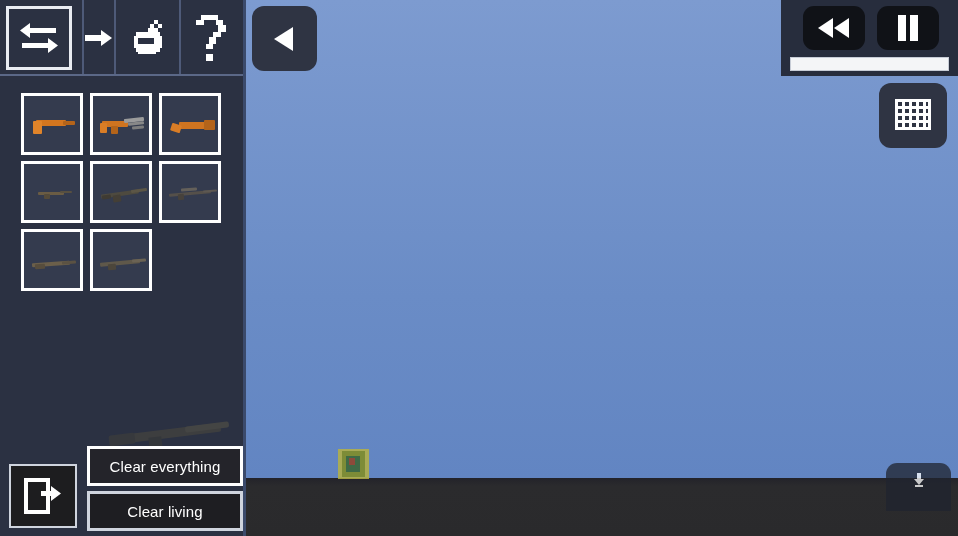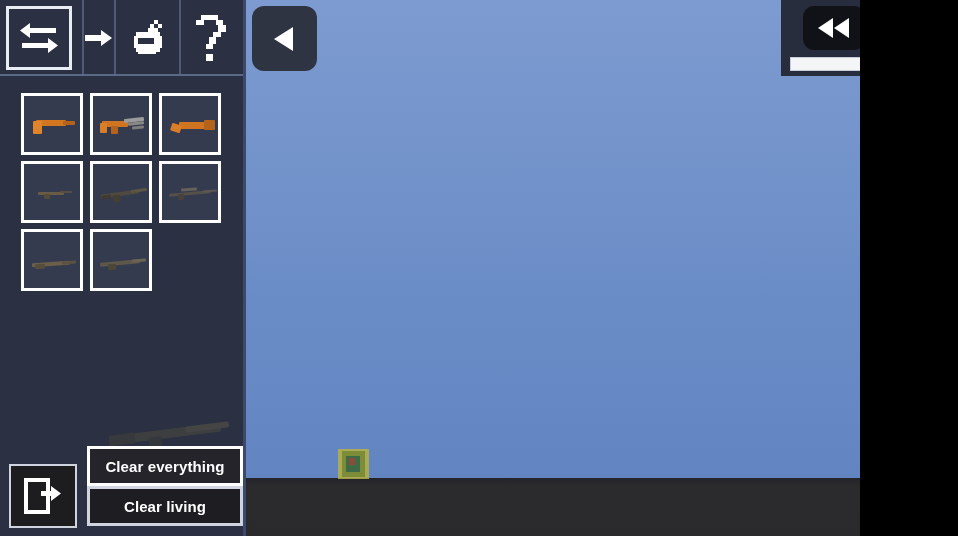--- a/index.html
+++ b/index.html
@@ -2,21 +2,21 @@
 <html><head>
 <meta charset="utf-8">
 <style>
   html,body{margin:0;padding:0;background:#000;}
   body{
     width:958px;height:536px;overflow:hidden;
     font-family:"Liberation Sans", sans-serif;
     position:relative;
     -webkit-font-smoothing:none;
   }
-  #app{position:absolute;inset:0;width:860px;height:536px;overflow:hidden;font-weight:bold;}
+  #app{position:absolute;inset:0;width:958px;height:536px;overflow:hidden;}
 
   
   .world{
     position:absolute;left:0;top:0;width:958px;height:536px;
     background:#6f8fc8;
   }
   .sky{
     position:absolute;left:0;top:0;width:958px;height:478px;
     background:linear-gradient(180deg,#7d9bd0 0%,#6a8cc6 62%,#6285c2 100%);
   }
@@ -115,20 +115,21 @@
     color:#ffffff;
     font-size:15px;
     letter-spacing:.1px;
     cursor:pointer;
     background:#24242a;
     border:3px solid #ffffff;
   }
   .action-btn.alt{
     background:#1e1e22;
     border:3px solid #cfd4de;
+    margin-top:5px;
   }
 
   
   .back-btn{
     position:absolute;left:252px;top:6px;width:65px;height:65px;
     background:#2f3443;border-radius:12px;
     display:flex;align-items:center;justify-content:center;
     cursor:pointer;
   }
   .playbar{

